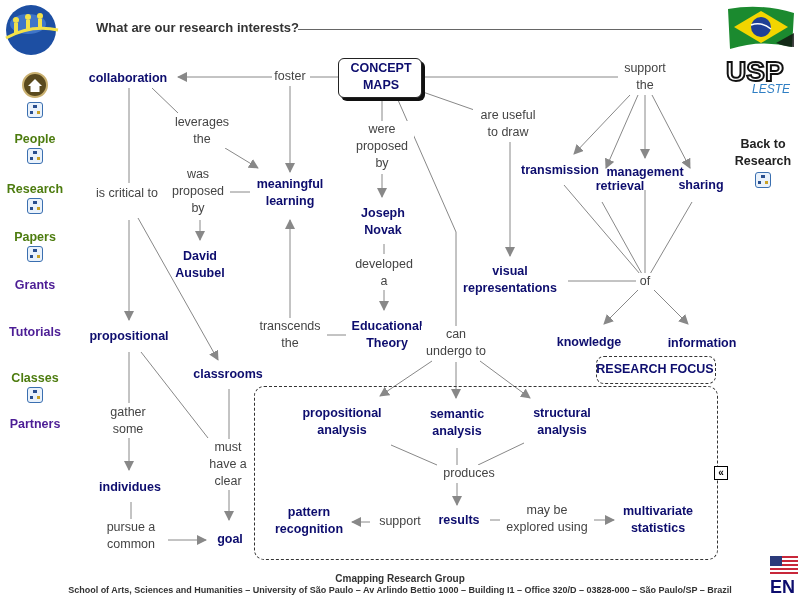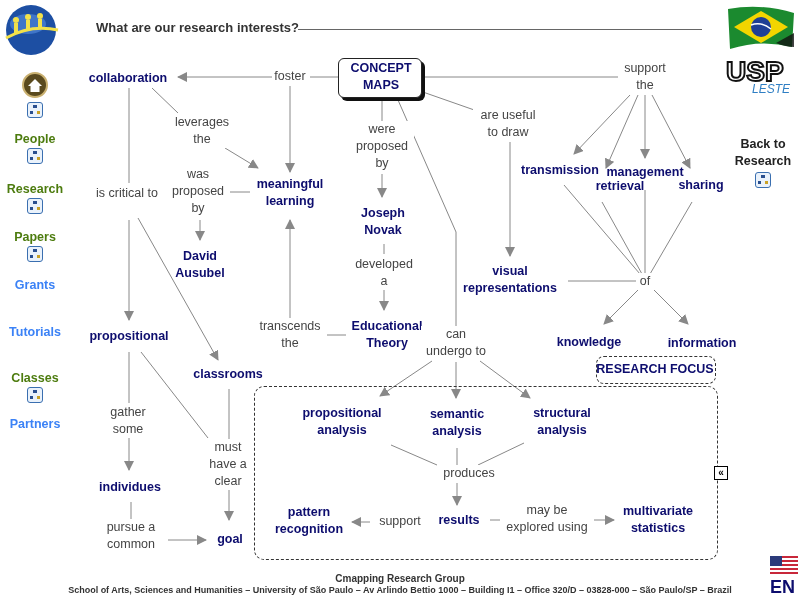--- a/index.html
+++ b/index.html
@@ -1,21 +1,21 @@
 <!DOCTYPE html>
 <html><head>
 <meta charset="utf-8">
 <style>
   html,body{margin:0;padding:0;background:#fff;}
   body{width:800px;height:600px;position:relative;overflow:hidden;font-family:"Liberation Sans",sans-serif;}
   .abs{position:absolute;}
   .concept{position:absolute;color:#0d0d6e;font-weight:bold;font-size:12.5px;text-align:center;line-height:17px;white-space:nowrap;transform:translateX(-50%);}
   .link{position:absolute;color:#444;font-size:12.5px;text-align:center;line-height:17px;white-space:nowrap;transform:translateX(-50%);background:#fff;padding:0 2px;}
   .nav{position:absolute;left:0;width:70px;text-align:center;font-weight:bold;font-size:12.5px;color:#4d7c0f;}
-  .nav.dim{color:#3b82f6;}
+  .nav.dim{color:#4c1d95;}
   .mapicon{display:inline-block;width:14px;height:14px;border:1px solid #3a6fb0;border-radius:3px;background:#eaf2fb;position:relative;margin-top:2px;}
   .mapicon:before{content:"";position:absolute;left:5px;top:2px;width:4px;height:3px;background:#2a4f8f;}
   .mapicon:after{content:"";position:absolute;left:2px;top:8px;width:10px;height:3px;border-left:3px solid #2a4f8f;border-right:3px solid #c9a227;box-sizing:border-box;}
   #title{left:96px;top:20px;font-weight:bold;font-size:13px;color:#333;}
   #title-rule{left:298px;top:29px;width:404px;height:1px;background:#666;}
   #cm-box{left:338px;top:58px;width:82px;height:38px;border:1px solid #222;border-radius:6px;box-shadow:3px 3px 0 #111;background:#fff;}
   #rf-box{left:596px;top:356px;width:118px;height:26px;border:1px dashed #333;border-radius:8px;}
   #analysis-box{left:254px;top:386px;width:462px;height:172px;border:1px dashed #333;border-radius:10px;}
   #collapse{left:714px;top:466px;width:12px;height:12px;border:1px solid #000;background:#fff;font-size:10px;line-height:12px;text-align:center;font-weight:bold;}
   #footer1{left:0;width:800px;top:573px;text-align:center;font-size:10px;font-weight:bold;color:#333;}

